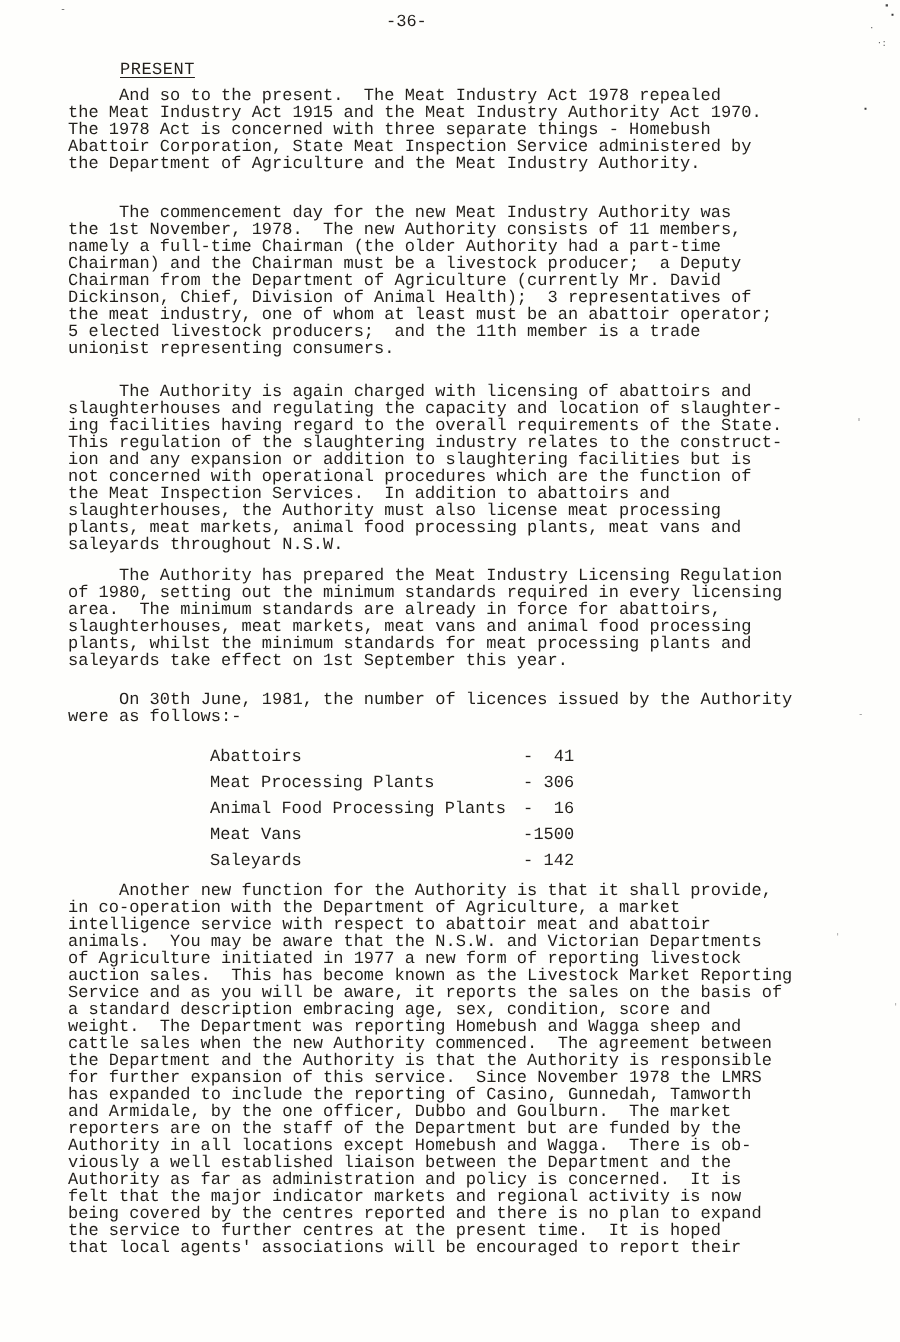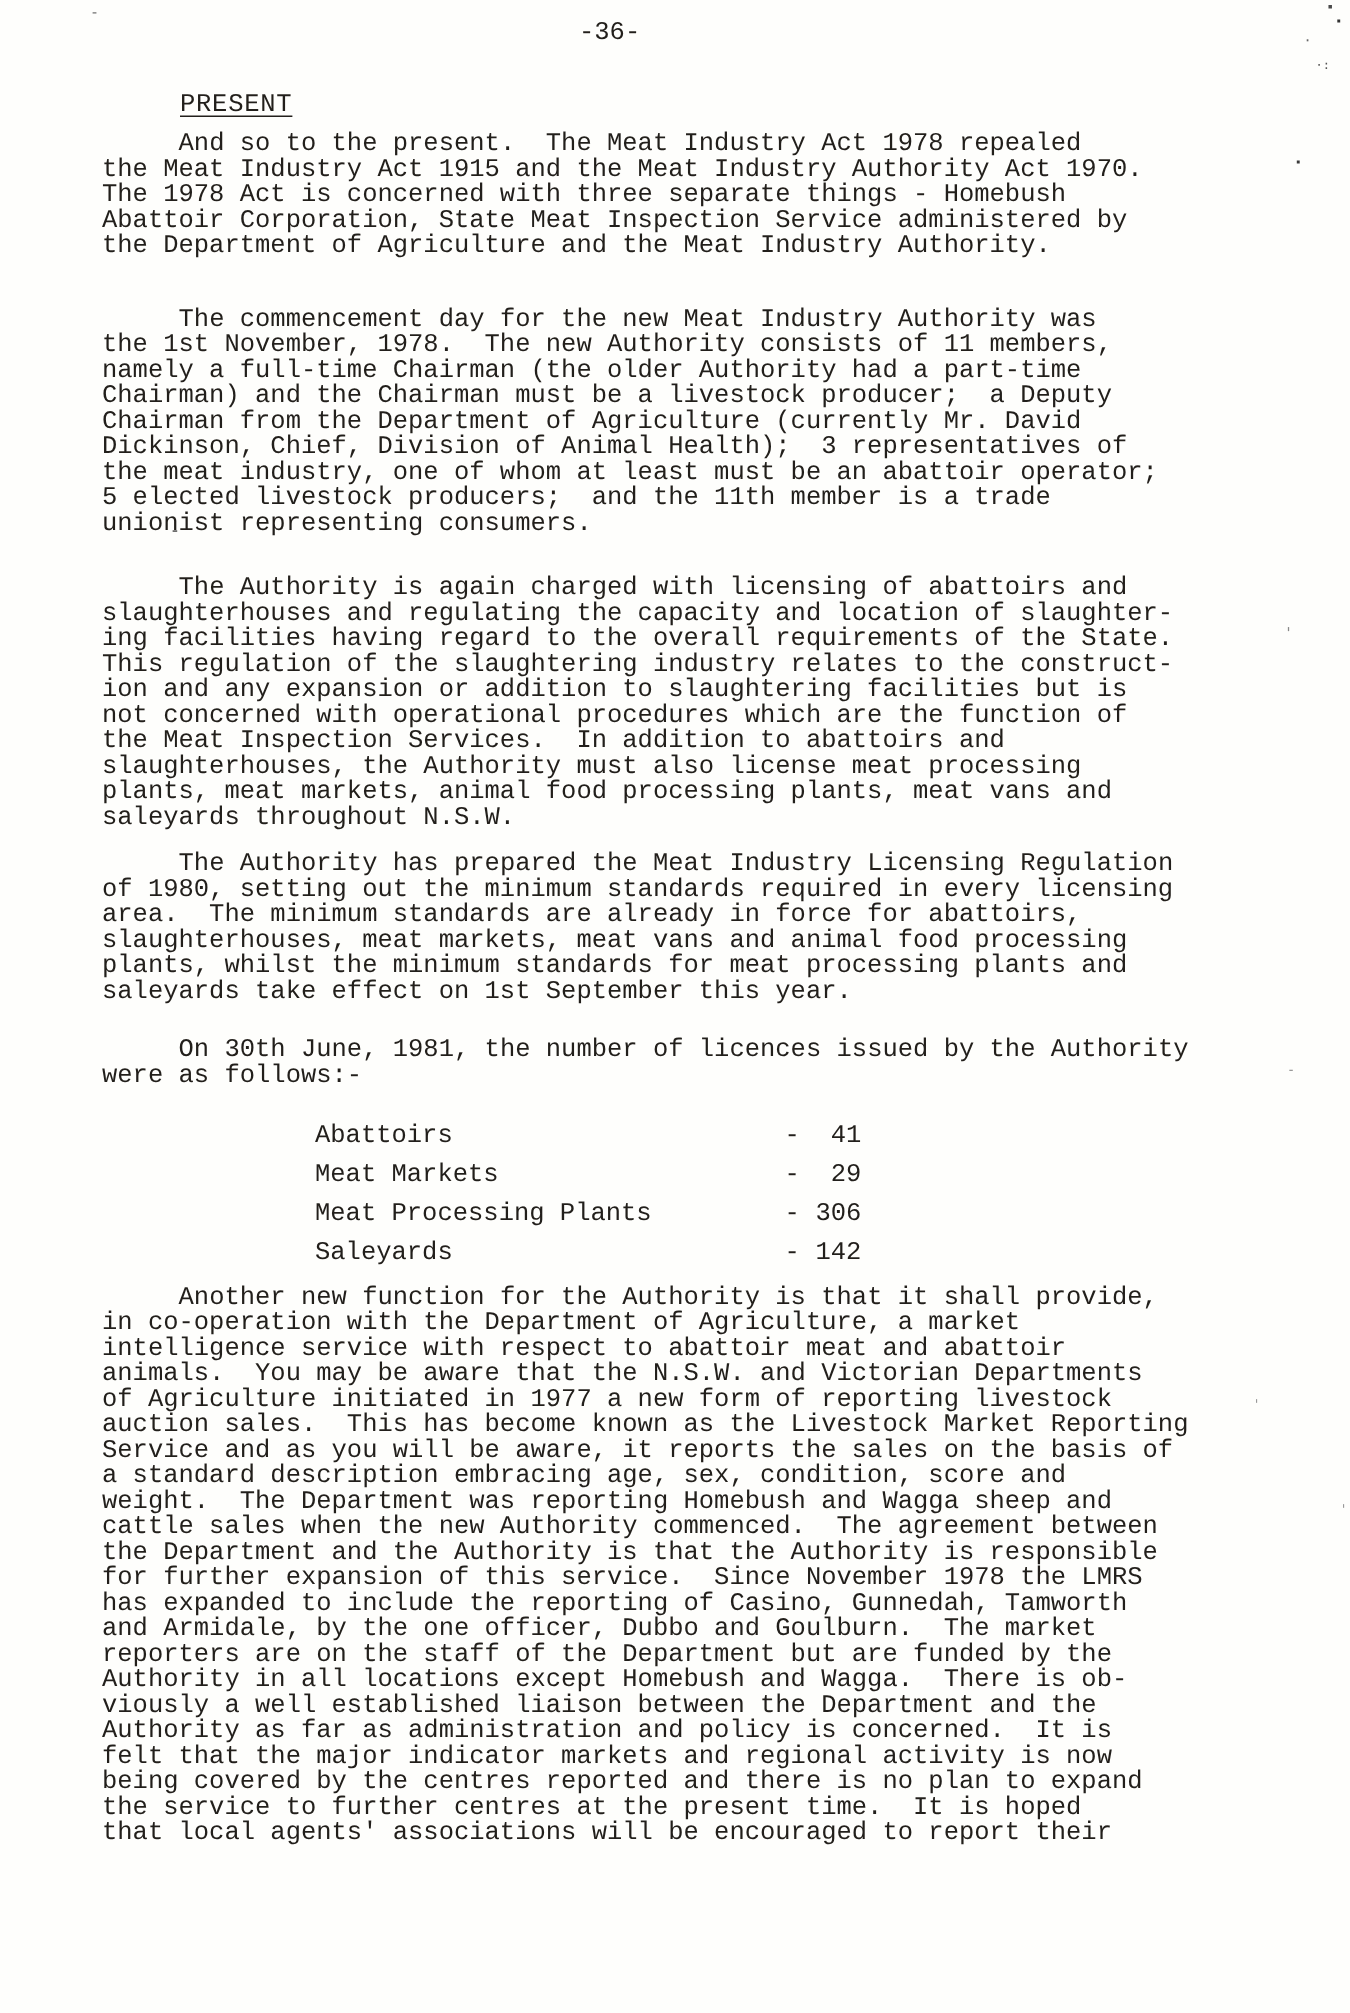--- a/index.html
+++ b/index.html
@@ -103,25 +103,26 @@
 plants, whilst the minimum standards for meat processing plants and
 saleyards take effect on 1st September this year.</div>
 
     <div class="para p5">     On 30th June, 1981, the number of licences issued by the Authority
 were as follows:-</div>
 
     <div class="lic">
   <div class="lic-row"><span class="lic-label">Abattoirs</span><span class="lic-dash">-</span><span class="lic-num">41</span></div>
 
 
-  <div class="lic-row"><span class="lic-label">Meat Markets</span><span class="lic-dash">-</span><span class="lic-num">29</span></div>
 
   <div class="lic-row"><span class="lic-label">Meat Processing Plants</span><span class="lic-dash">-</span><span class="lic-num">306</span></div>
 
+  <div class="lic-row"><span class="lic-label">Animal Food Processing Plants</span><span class="lic-dash">-</span><span class="lic-num">16</span></div>
 
+  <div class="lic-row"><span class="lic-label">Meat Vans</span><span class="lic-dash">-</span><span class="lic-num">1500</span></div>
 
   <div class="lic-row"><span class="lic-label">Saleyards</span><span class="lic-dash">-</span><span class="lic-num">142</span></div>
 </div>
 
     <div class="para p6">     Another new function for the Authority is that it shall provide,
 in co-operation with the Department of Agriculture, a market
 intelligence service with respect to abattoir meat and abattoir
 animals.  You may be aware that the N.S.W. and Victorian Departments
 of Agriculture initiated in 1977 a new form of reporting livestock
 auction sales.  This has become known as the Livestock Market Reporting

